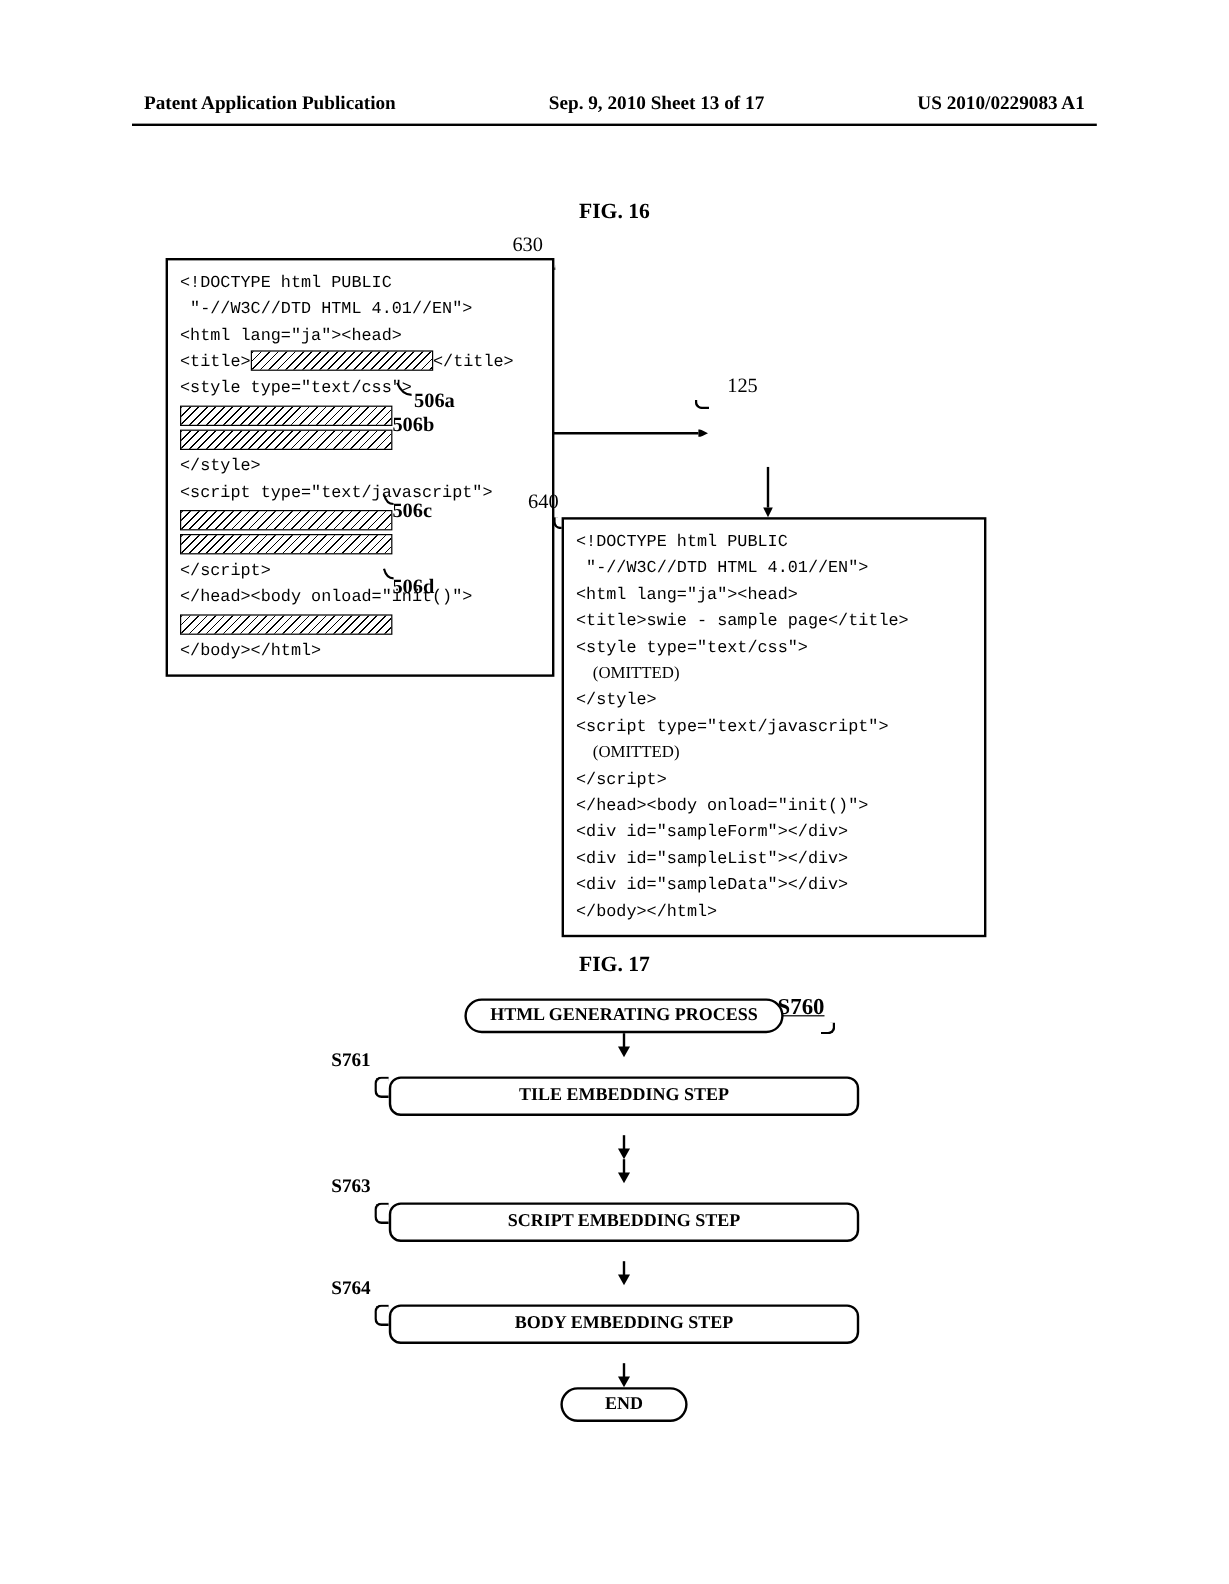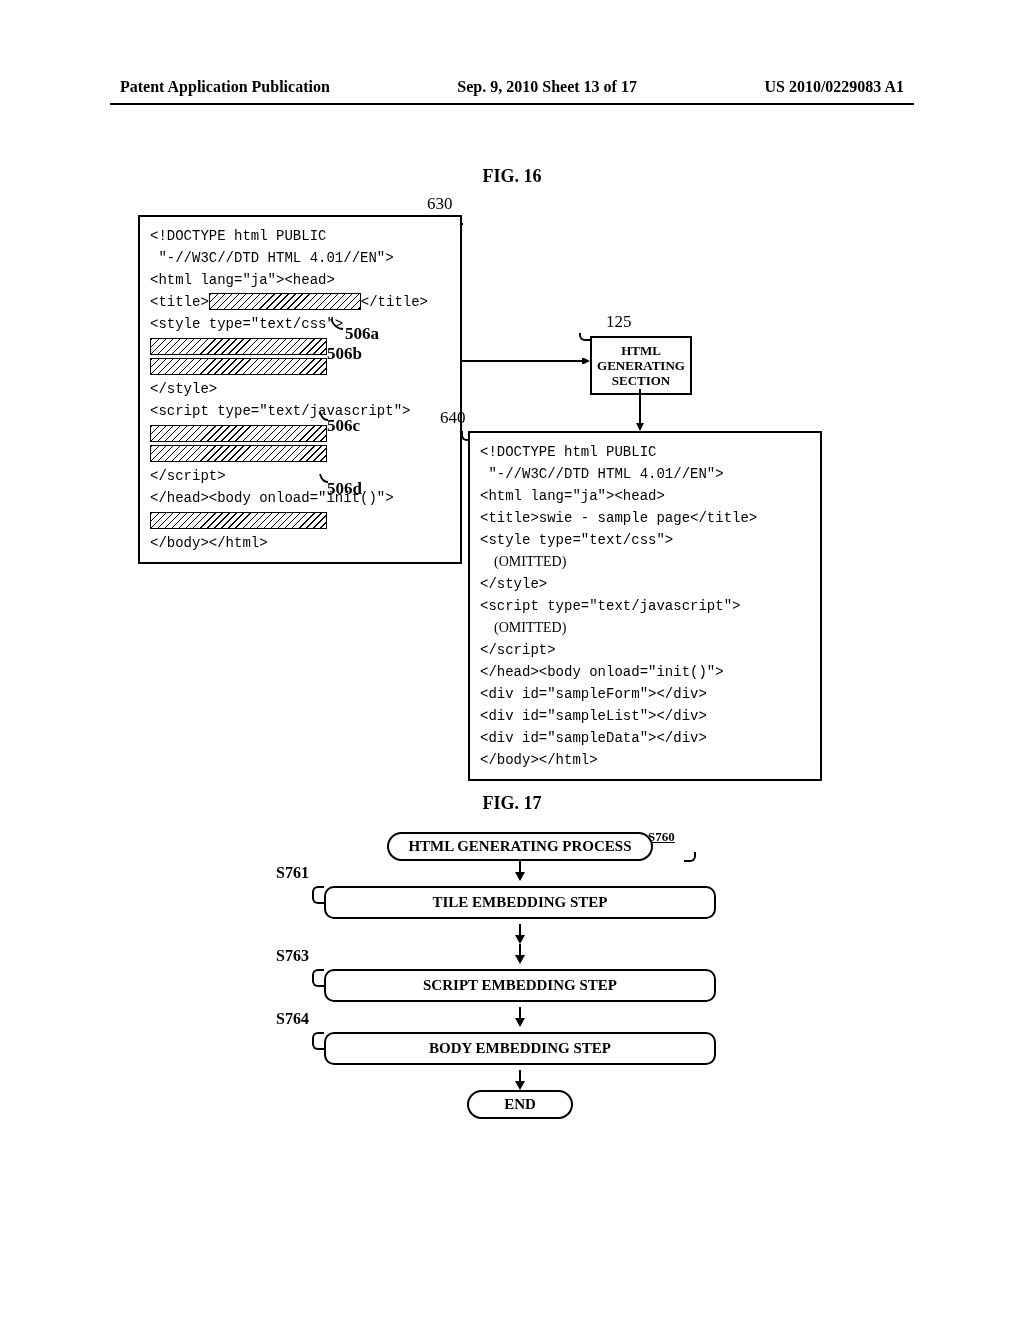--- a/index.html
+++ b/index.html
@@ -137,21 +137,21 @@
   .term.end { width: 70px; }
   .step {
     border: 2px solid #000;
     border-radius: 10px;
     text-align: center;
     font-weight: bold;
     font-family: "Times New Roman", serif;
     font-size: 15px;
     padding: 6px 4px;
     width: 380px;
-    margin: 5px auto;
+    margin: 16px auto;
     background: #fff;
   }
   .flow-sep { height: 20px; position: relative; }
   .vline {
     position: absolute;
     left: 50%;
     width: 2px;
     background: #000;
     margin-left: -1px;
   }
@@ -167,21 +167,21 @@
   }
   .step-label {
     position: absolute;
     font-weight: bold;
     font-size: 16px;
     font-family: "Times New Roman", serif;
   }
   .s760-label {
     position: absolute;
     font-weight: bold;
-    font-size: 13px;
+    font-size: 19px;
     text-decoration: underline;
     font-family: "Times New Roman", serif;
   }
   .hook {
     position: absolute;
     border: 2px solid #000;
     border-right: none;
     border-radius: 6px 0 0 6px;
     width: 10px;
   }
@@ -239,25 +239,20 @@
     </svg>
   <svg class="connector" style="top:410px; left:316px;" width="20" height="14">
       <path d="M12 10 Q6 10 4 2" stroke="#000" stroke-width="1.8" fill="none"></path>
     </svg>
   <svg class="connector" style="top:472px; left:316px;" width="20" height="14">
       <path d="M12 10 Q6 10 4 2" stroke="#000" stroke-width="1.8" fill="none"></path>
     </svg>
 
   <div class="label" style="top:312px; left:565px;margin-left:41px;">125</div>
   <div class="hook" style="top:333px; left:579px; height:6px; border-top:none; border-radius:0 0 0 6px;"></div>
-  <div class="html-gen-box">
-    <div>HTML</div>
-    <div>GENERATING</div>
-    <div>SECTION</div>
-  </div>
 
   <svg class="connector" style="top:358px; left:460px;" width="132" height="6">
     <line x1="0" y1="3" x2="122" y2="3" stroke="#000" stroke-width="2"></line>
     <polygon points="122,-1 130,3 122,7" fill="#000"></polygon>
   </svg>
 
   <svg class="connector" style="top:389px; left:635px;" width="10" height="44">
     <line x1="5" y1="0" x2="5" y2="34" stroke="#000" stroke-width="2"></line>
     <polygon points="1,34 9,34 5,42" fill="#000"></polygon>
   </svg>

